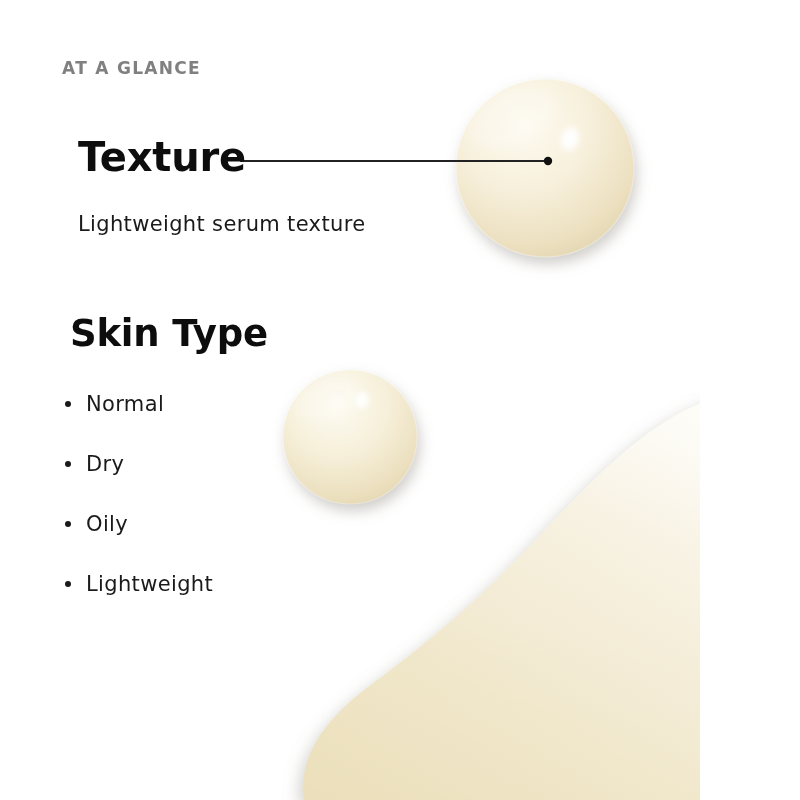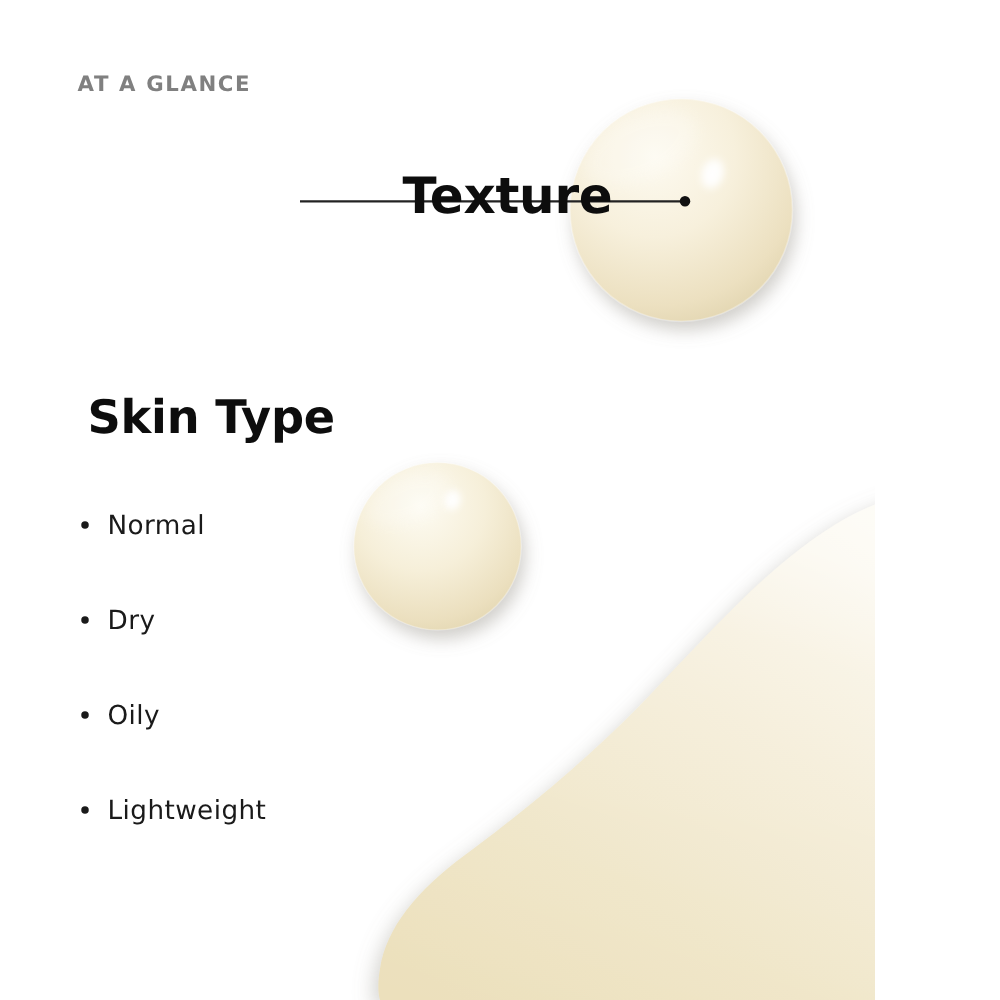--- a/index.html
+++ b/index.html
@@ -44,24 +44,23 @@
     font-size: 17px;
     font-weight: bold;
     letter-spacing: 1.3px;
     color: #808080;
     line-height: 1;
     white-space: nowrap;
   }
 
   .block-texture {
     position: absolute;
-    left: 70px;
+    left: 78px;
     top: 136px;
     width: 420px;
-    text-align: right;
   }
   .block-skin {
     position: absolute;
     left: 62px;
     top: 306px;
     width: 420px;
   }
 
   .heading-lg {
     font-size: 40px;
@@ -99,21 +98,20 @@
   }
   ul.type-list li {
     position: relative;
     font-size: 21px;
     color: #1a1a1a;
     letter-spacing: 0.35px;
     padding-left: 24px;
     height: 60px;
     line-height: 36px;
     white-space: nowrap;
-    margin-top: 16px;
   }
   ul.type-list li .bullet {
     position: absolute;
     left: 3px;
     top: 15px;
     width: 6px;
     height: 6px;
     border-radius: 50%;
     background: #1a1a1a;
   }
@@ -222,20 +220,21 @@
     <line x1="240" y1="161" x2="548" y2="161" stroke="#222222" stroke-width="1.8"></line>
     <circle cx="548" cy="161" r="4.2" fill="#111111"></circle>
   </svg>
 
   <div id="content">
 
     <div class="eyebrow">AT A GLANCE</div>
 
     <div class="block-texture">
       <h2 class="heading-lg">Texture</h2>
+      <p class="subtext">Lightweight serum texture</p>
     </div>
 
     <div class="block-skin">
       <h2 class="heading-md">Skin Type</h2>
       <ul class="type-list">
         <li>
           <span class="bullet"></span>
           <span>Normal</span>
         </li>
         <li>

